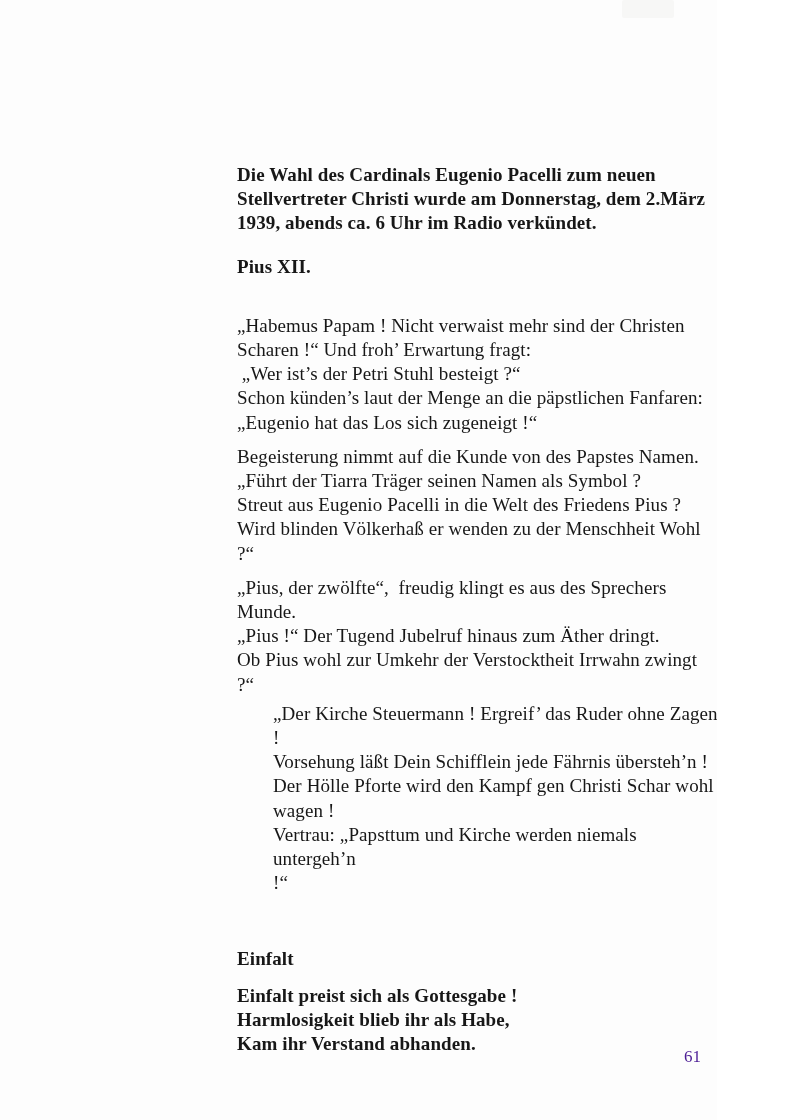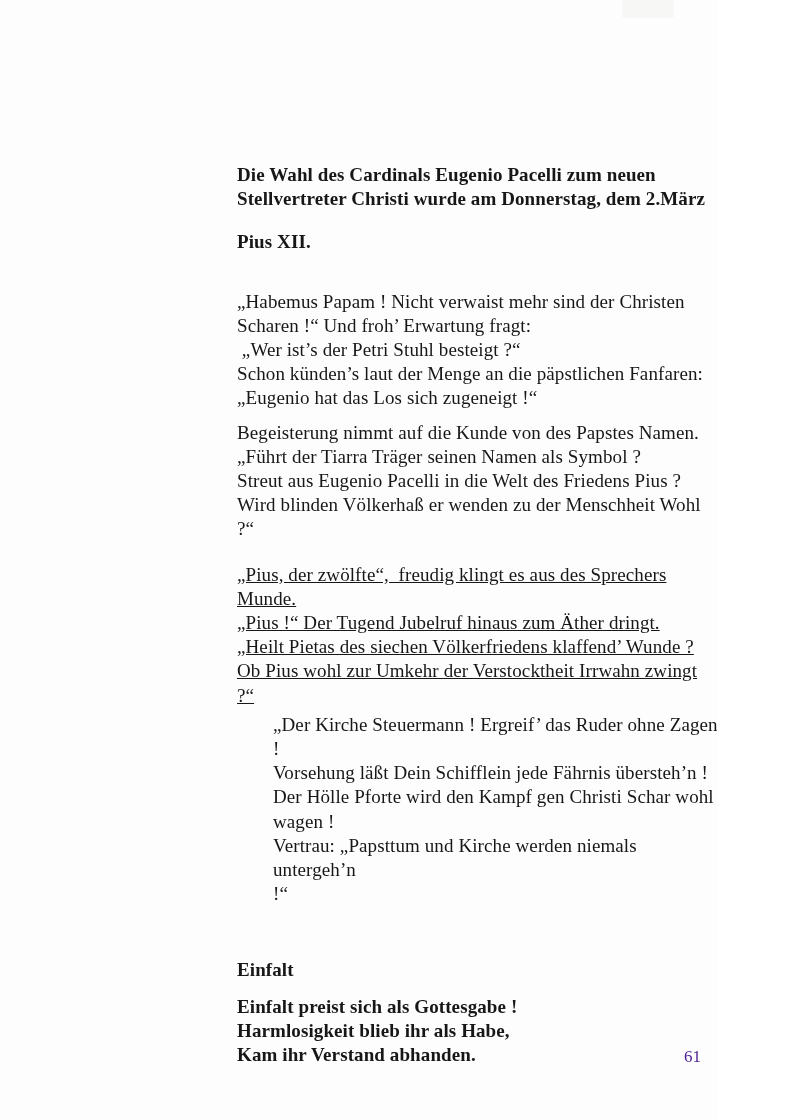--- a/index.html
+++ b/index.html
@@ -27,21 +27,21 @@
   }
   .line {
     white-space: pre-wrap;
     min-height: 24.2px;
   }
   .bold { font-weight: bold; }
   .intro-block { margin: 0; }
   .pius-title { margin-top: 19px; }
   .stanza-1 { margin-top: 35px; }
   .stanza-2 { margin-top: 10px; }
-  .stanza-3 { margin-top: 21px; text-decoration: underline; }
+  .stanza-3 { margin-top: 10px; }
   .stanza-4 { margin-top: 5px; margin-left: 36px; }
   .einfalt-title { margin-top: 52px; }
   .einfalt-stanza { margin-top: 12px; font-weight: bold; }
   .page-number {
     position: absolute;
     left: 684px;
     top: 1046px;
     font-size: 17px;
     line-height: 22px;
     color: #4c1d95;
@@ -61,20 +61,21 @@
 
 <div class="page">
 
   <div class="scan-artifact"></div>
 
   <div class="text-col">
 
     <div class="intro-block bold">
       <div class="line">Die Wahl des Cardinals Eugenio Pacelli zum neuen</div>
       <div class="line">Stellvertreter Christi wurde am Donnerstag, dem 2.März</div>
+      <div class="line">1939, abends ca. 6 Uhr im Radio verkündet.</div>
     </div>
 
     <div class="pius-title bold line">Pius XII.</div>
 
     <div class="stanza-1">
       <div class="line">„Habemus Papam ! Nicht verwaist mehr sind der Christen</div>
       <div class="line">Scharen !“ Und froh’ Erwartung fragt:</div>
       <div class="line"> „Wer ist’s der Petri Stuhl besteigt ?“</div>
       <div class="line">Schon künden’s laut der Menge an die päpstlichen Fanfaren:</div>
       <div class="line">„Eugenio hat das Los sich zugeneigt !“</div>
@@ -85,21 +86,20 @@
       <div class="line">„Führt der Tiarra Träger seinen Namen als Symbol ?</div>
       <div class="line">Streut aus Eugenio Pacelli in die Welt des Friedens Pius ?</div>
       <div class="line">Wird blinden Völkerhaß er wenden zu der Menschheit Wohl</div>
       <div class="line">?“</div>
     </div>
 
     <div class="stanza-3">
       <div class="line">„Pius, der zwölfte“,  freudig klingt es aus des Sprechers</div>
       <div class="line">Munde.</div>
       <div class="line">„Pius !“ Der Tugend Jubelruf hinaus zum Äther dringt.</div>
-      <div class="line">„Heilt Pietas des siechen Völkerfriedens klaffend’ Wunde ?</div>
       <div class="line">Ob Pius wohl zur Umkehr der Verstocktheit Irrwahn zwingt</div>
       <div class="line">?“</div>
     </div>
 
     <div class="stanza-4">
       <div class="line">„Der Kirche Steuermann ! Ergreif’ das Ruder ohne Zagen !</div>
       <div class="line">Vorsehung läßt Dein Schifflein jede Fährnis übersteh’n !</div>
       <div class="line">Der Hölle Pforte wird den Kampf gen Christi Schar wohl</div>
       <div class="line">wagen !</div>
       <div class="line">Vertrau: „Papsttum und Kirche werden niemals untergeh’n</div>

